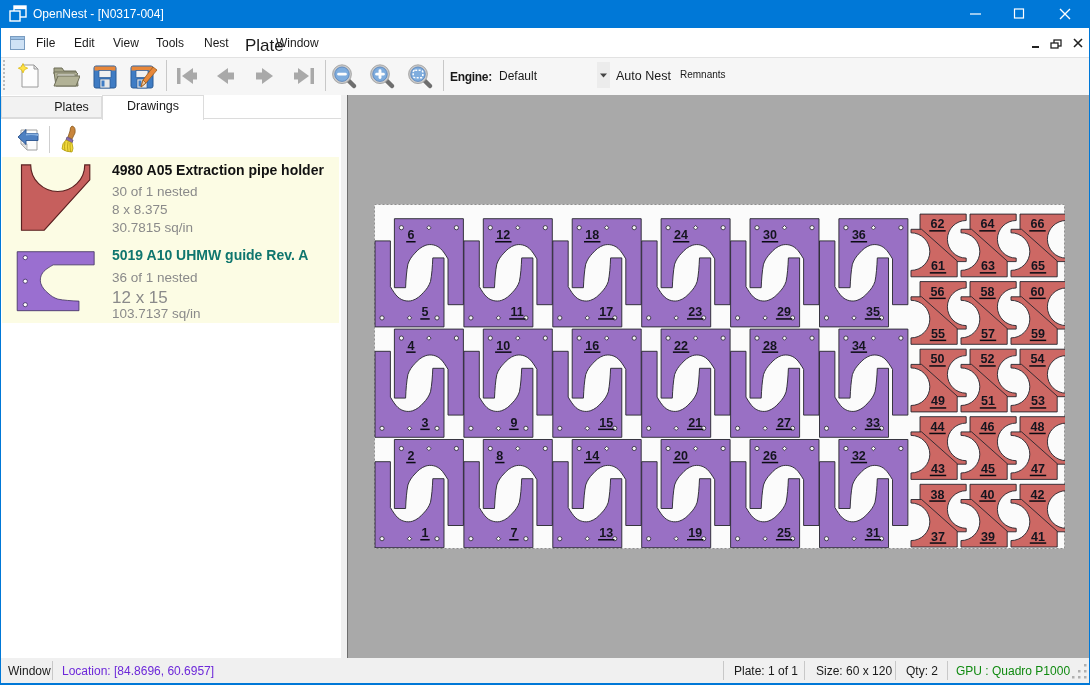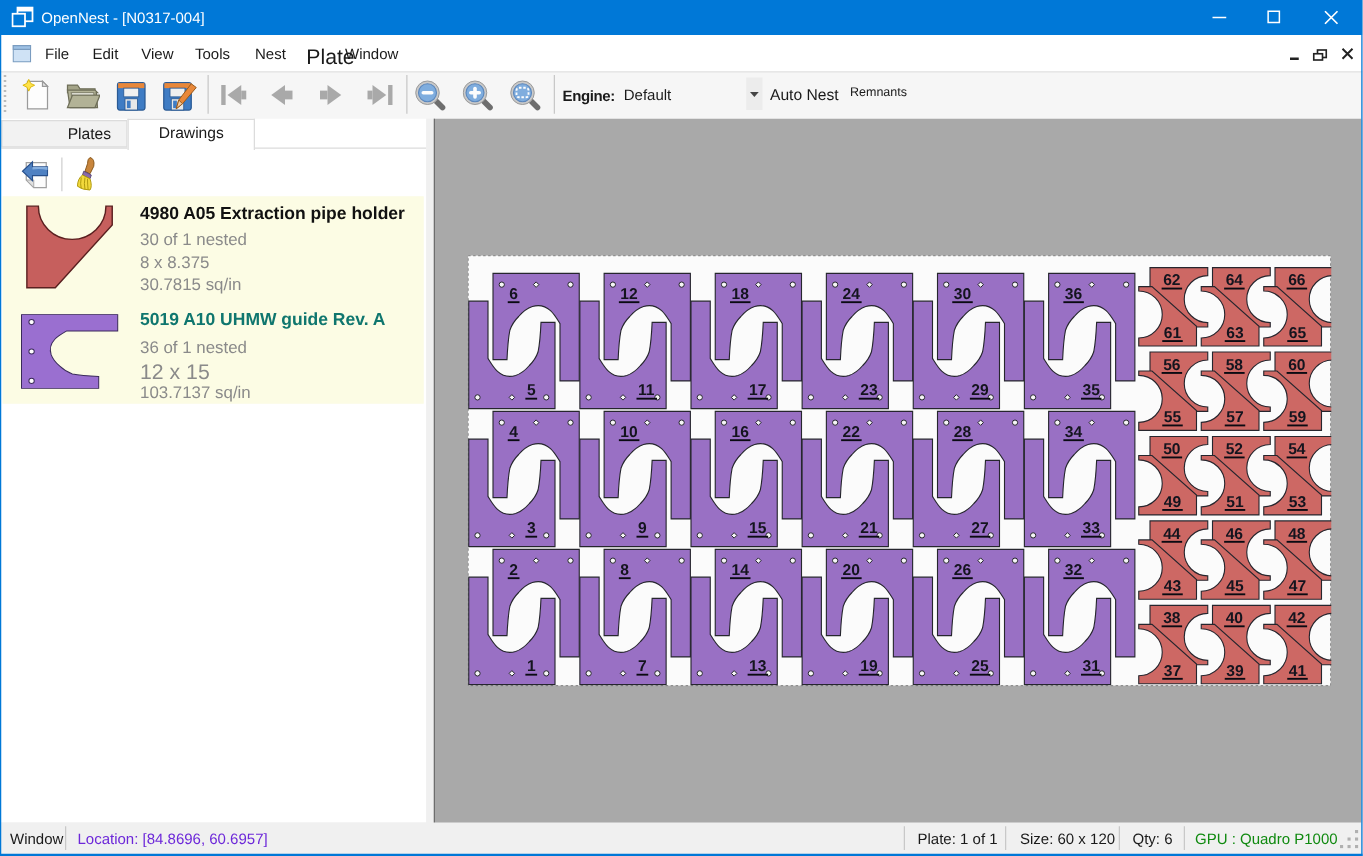--- a/index.html
+++ b/index.html
@@ -468,21 +468,21 @@
   </svg>
 <div class="abs" style="left:0;top:658px;width:1090px;height:25px;background:#f0f0f0"></div>
 <div class="abs" style="left:8px;top:664px;font-size:12px;color:#1a1a1a">Window</div>
 <div class="abs" style="left:52px;top:661px;width:1px;height:19px;background:#c8c8c8"></div>
 <div class="abs" style="left:62px;top:664px;font-size:12px;color:#6d28d9">Location: [84.8696, 60.6957]</div>
 <div class="abs" style="left:723px;top:661px;width:1px;height:19px;background:#c8c8c8"></div>
 <div class="abs" style="left:734px;top:664px;font-size:12px;color:#1a1a1a">Plate: 1 of 1</div>
 <div class="abs" style="left:804px;top:661px;width:1px;height:19px;background:#c8c8c8"></div>
 <div class="abs" style="left:816px;top:664px;font-size:12px;color:#1a1a1a">Size: 60 x 120</div>
 <div class="abs" style="left:895px;top:661px;width:1px;height:19px;background:#c8c8c8"></div>
-<div class="abs" style="left:906px;top:664px;font-size:12px;color:#1a1a1a">Qty: 6</div>
+<div class="abs" style="left:906px;top:664px;font-size:12px;color:#1a1a1a">Qty: 2</div>
 <div class="abs" style="left:947px;top:661px;width:1px;height:19px;background:#c8c8c8"></div>
 <div class="abs" style="left:956px;top:664px;font-size:12px;color:#108a10">GPU : Quadro P1000</div>
 <svg class="abs" style="left:1072px;top:664px" width="18" height="18" viewBox="0 0 18 18">
 <g fill="#b0b0b0">
       <rect x="12" y="12" width="2.5" height="2.5"></rect>
       <rect x="12" y="6" width="2.5" height="2.5"></rect>
 <rect x="6" y="12" width="2.5" height="2.5"></rect>
       <rect x="12" y="0" width="2.5" height="2.5"></rect>
 <rect x="6" y="6" width="2.5" height="2.5"></rect>
       <rect x="0" y="12" width="2.5" height="2.5"></rect>

